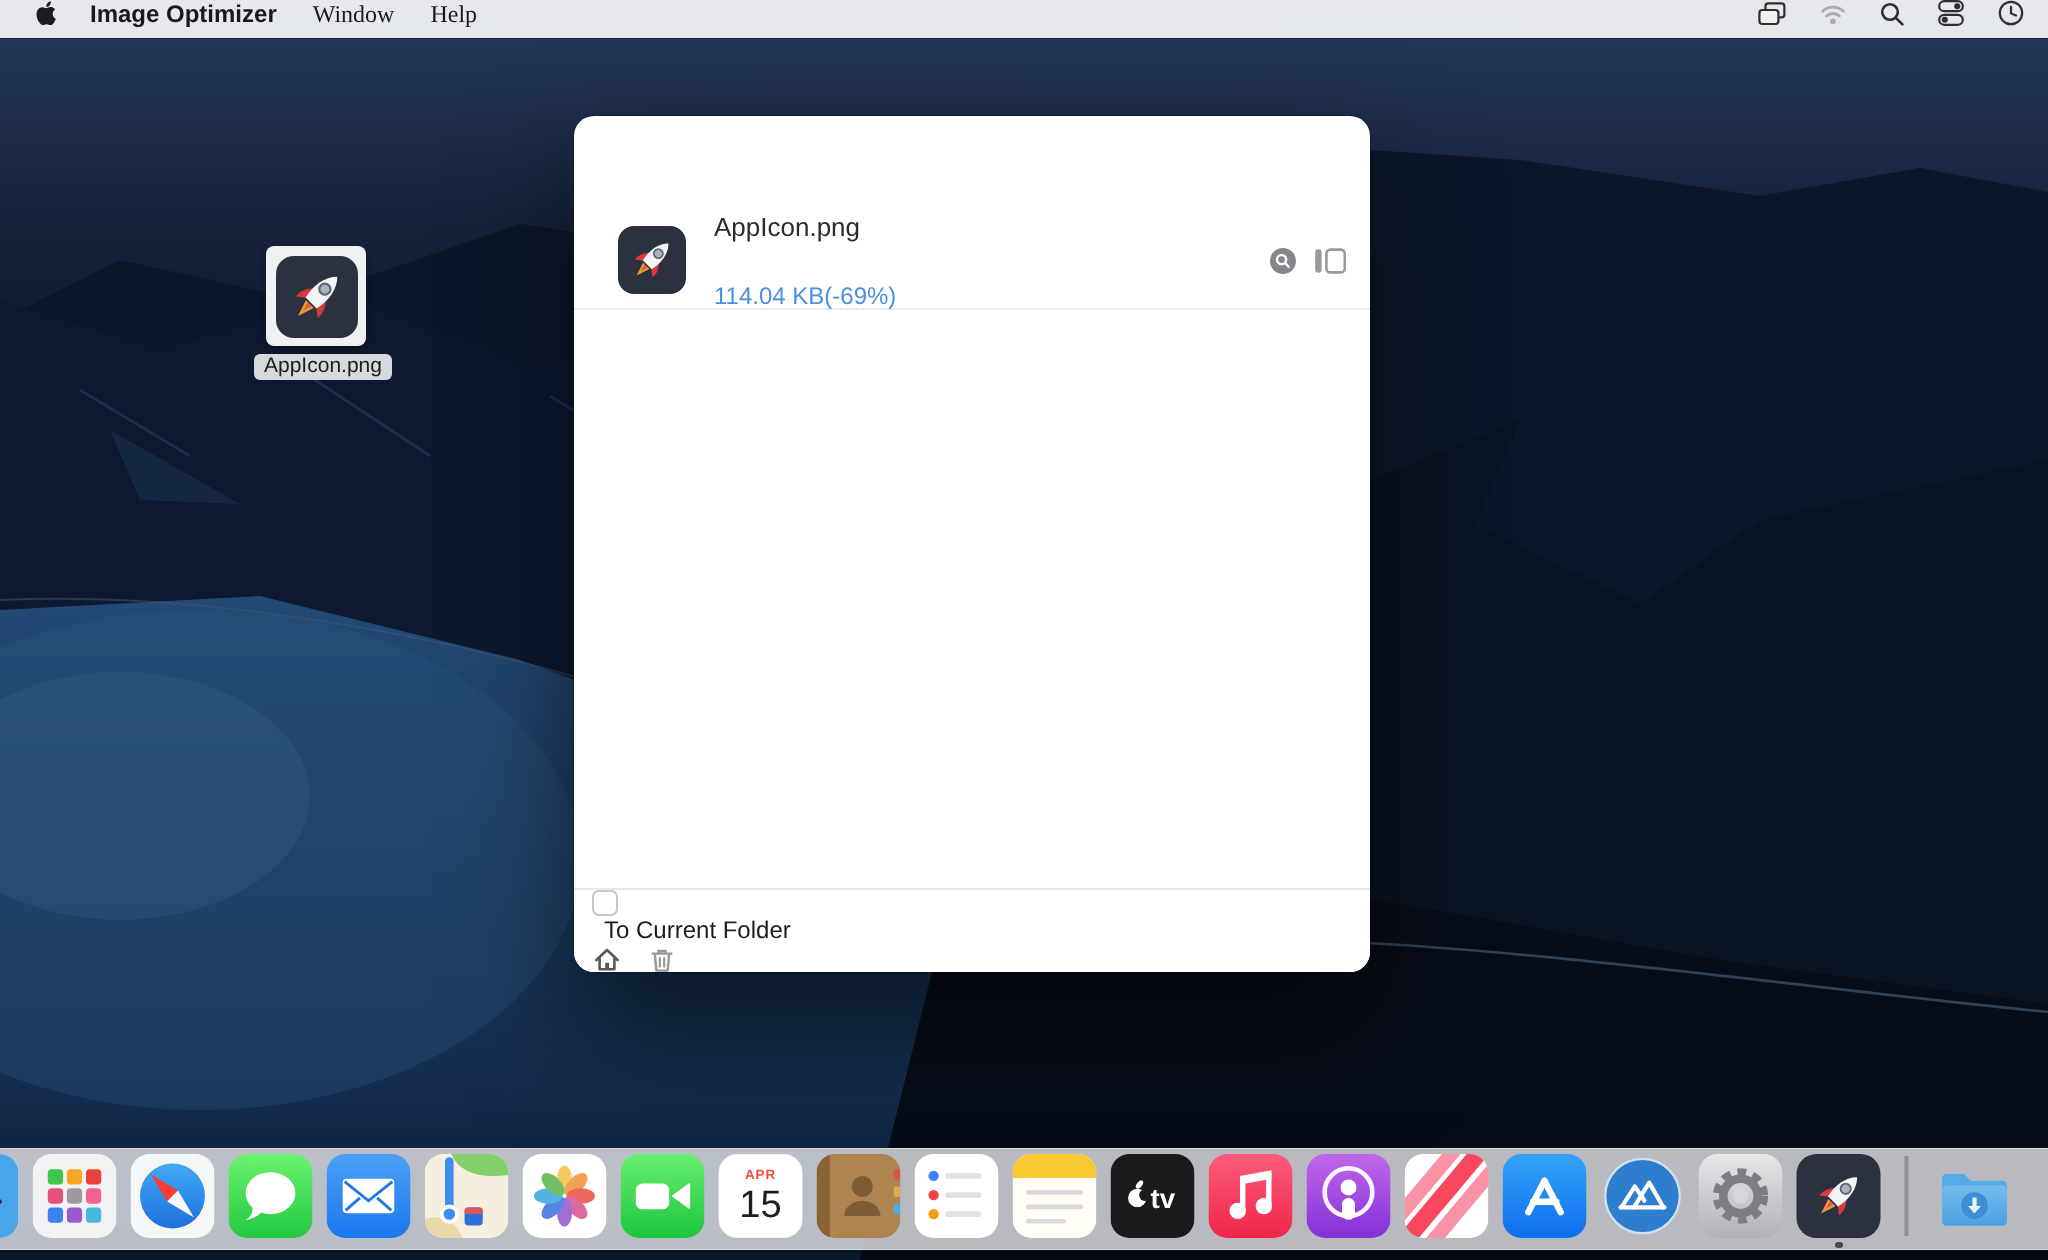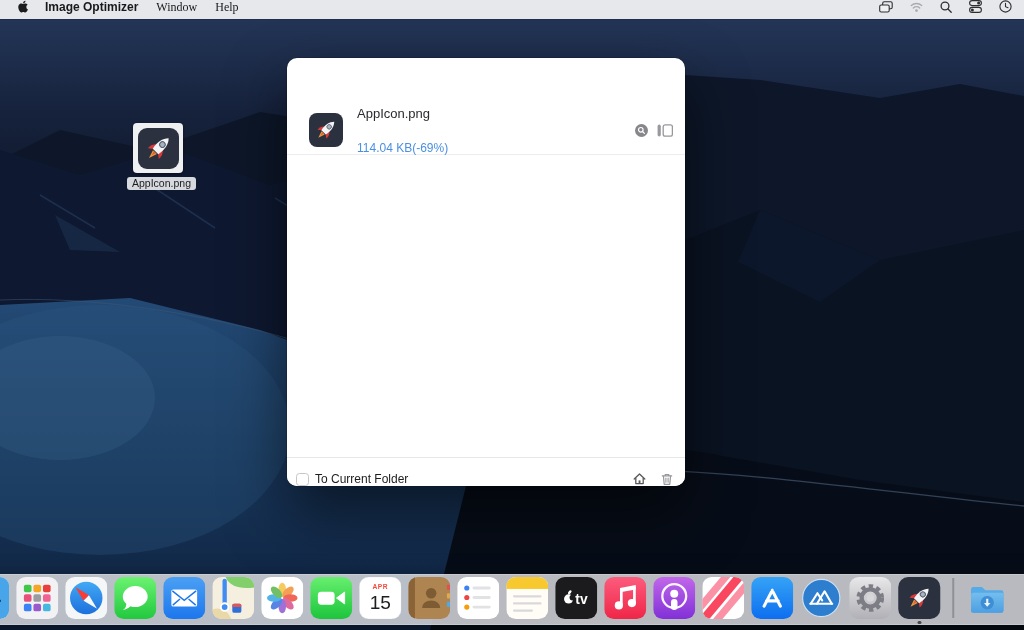--- a/index.html
+++ b/index.html
@@ -44,22 +44,22 @@
 
   .list { position:absolute; top:48px; bottom:29px; left:0; right:0; background:#fff; overflow:hidden; }
   .file-row { display:flex; align-items:center; height:49px; padding:0 10px 0 22px; border-bottom:1px solid #ededee; }
   .row-icon { width:34px; height:34px; background:#2c3140; border-radius:8px; flex:none;
     display:flex; align-items:center; justify-content:center; }
   .file-texts { margin-left:14px; }
   .file-name { font-size:13px; color:#2b2b2e; }
   .file-size { font-size:12px; color:#4a90e2; margin-top:20px; }
   .row-actions { margin-left:auto; display:flex; align-items:center; gap:9px; padding-right:2px; }
 
-  .footer { position:absolute; left:0; right:0; bottom:0; height:29px; border-top:1px solid #e7e7e9;
-    display:flex; align-items:flex-end; padding:0 11px 0 9px; border-radius:0 0 10px 10px; background:#fff; }
+  .footer { position:absolute; left:0; right:0; bottom:0; height:42px; border-top:1px solid #e7e7e9;
+    display:flex; align-items:flex-start; padding:0 11px 0 9px; border-radius:0 0 10px 10px; background:#fff;flex-direction:column; }
   .checkbox { width:13px; height:13px; border:1px solid #c6c6c8; border-radius:3.5px; background:#fff; flex:none; }
   .checkbox-label { font-size:12px; color:#1d1d1f; margin-left:6px; }
   .footer .spacer { flex:1; }
   .footer-actions { display:flex; align-items:center; gap:13px; }
 
   
   .dock { position:absolute; left:50%; transform:translateX(-50%); bottom:5px; height:51px; z-index:40;
     display:flex; align-items:flex-start; gap:7px; padding:3px 7px 0 7px;
     background:rgba(223,224,228,.82); border-radius:17px;
     box-shadow: inset 0 0 0 .5px rgba(255,255,255,.45), 0 10px 28px rgba(0,0,0,.45); }

